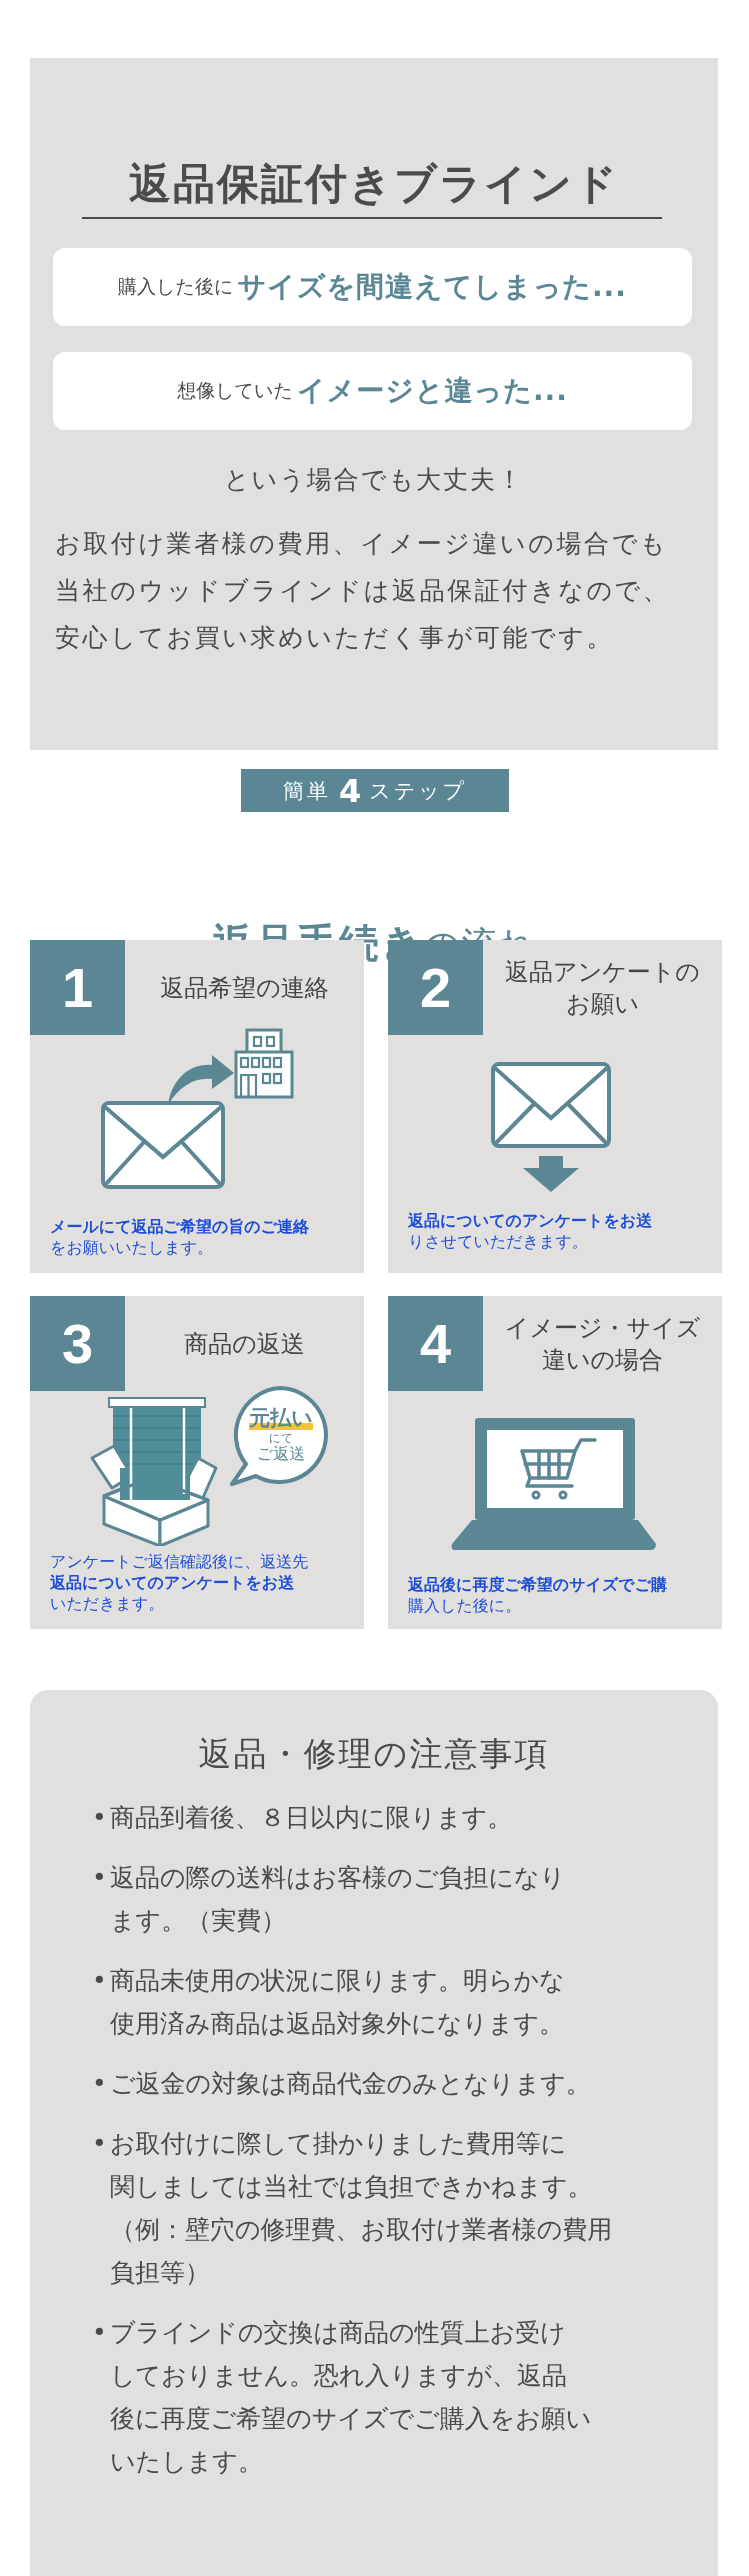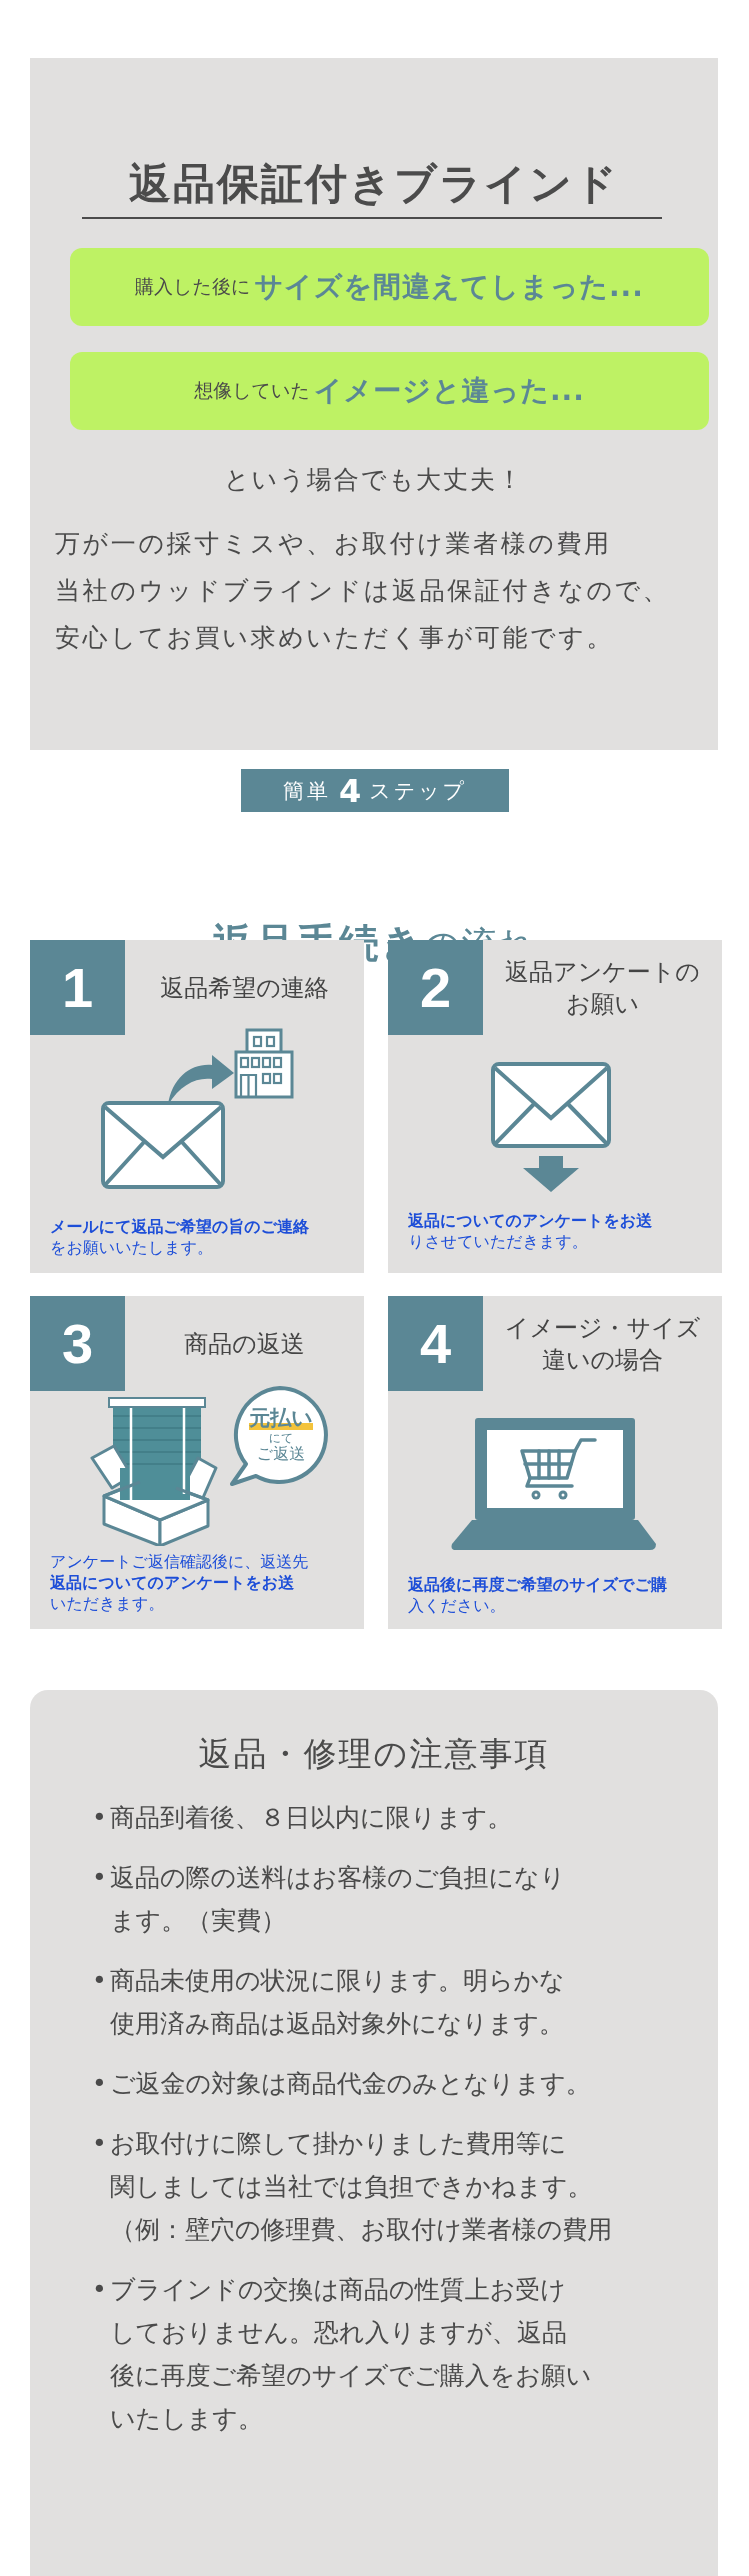--- a/index.html
+++ b/index.html
@@ -5,21 +5,21 @@
   html, body { margin:0; padding:0; }
   body { width:749px; height:2576px; background:#ffffff; position:relative; overflow:hidden;
          font-family:"DejaVu Sans", "Liberation Sans", sans-serif; color:#4a4a4a; }
   .abs { position:absolute; }
 
   
   .guarantee { left:30px; top:58px; width:688px; height:692px; background:#e1e0df; }
   .g-title { left:0; width:688px; top:100px; text-align:center; font-size:42px; font-weight:bold;
              color:#4b4b4b; letter-spacing:2px; line-height:52px; }
   .g-underline { left:52px; top:159px; width:580px; height:2px; background:#4b4b4b; }
-  .g-box { left:40px; width:639px; height:78px; background:#bef264; border-radius:12px;
+  .g-box { left:23px; width:639px; height:78px; background:#ffffff; border-radius:12px;
            display:flex; align-items:center; justify-content:center; white-space:nowrap; }
   .g-box .lead { font-size:19px; color:#4a4a4a; margin-right:4px; }
   .g-box .hl { font-size:28px; font-weight:bold; color:#5b8795; letter-spacing:1px; }
   .g-ok { left:0; width:688px; top:405px; text-align:center; font-size:25px; color:#4a4a4a; letter-spacing:2px; }
   .g-body { left:25px; width:649px; top:462px; font-size:25px; line-height:47px; color:#4a4a4a; letter-spacing:2.6px; }
   .g-body div { white-space:nowrap; }
 
   
   .steps-badge { left:241px; top:769px; width:268px; height:43px; background:#5b8795; color:#fff;
                  display:flex; align-items:center; justify-content:center; gap:8px; white-space:nowrap; }
@@ -56,21 +56,21 @@
     <span class="lead">購入した後に</span>
     <span class="hl">サイズを間違えてしまった...</span>
   </div>
   <div class="abs g-box" style="top:294px;">
     <span class="lead">想像していた</span>
     <span class="hl">イメージと違った...</span>
   </div>
 
   <div class="abs g-ok">という場合でも大丈夫！</div>
   <div class="abs g-body">
-    <div>万が一の採寸ミスや、お取付け業者様の費用</div>
+    <div>お取付け業者様の費用、イメージ違いの場合でも</div>
     <div>当社のウッドブラインドは返品保証付きなので、</div>
     <div>安心してお買い求めいただく事が可能です。</div>
   </div>
 </section>
 
 <div class="abs steps-badge">
   <span class="a">簡単</span>
   <span class="n">4</span>
   <span class="a">ステップ</span>
 </div>
@@ -195,21 +195,21 @@
       <path d="M80 62 L77 70 H122"></path>
       <path d="M89 35 V62 M99 35 V62 M109 35 V62 M75 48 H121"></path>
     </g>
     <circle cx="86" cy="79" r="4.5" fill="#5b8795"></circle>
       <circle cx="113" cy="79" r="4.5" fill="#5b8795"></circle>
     <circle cx="86" cy="79" r="1.5" fill="#ffffff"></circle>
       <circle cx="113" cy="79" r="1.5" fill="#ffffff"></circle>
   </svg>
   <div class="desc" style="top:278px;">
     <div style="font-weight:bold;">返品後に再度ご希望のサイズでご購</div>
-    <div>入ください。</div>
+    <div>購入した後に。</div>
   </div>
 </div>
 
 <section class="abs notes">
   <div class="abs notes-title">返品・修理の注意事項</div>
   <ul>
     <li>
         <span class="dot">•</span>
       <div>商品到着後、８日以内に限ります。</div>
       </li>
@@ -225,20 +225,21 @@
       </li>
     <li>
         <span class="dot">•</span>
       <div>ご返金の対象は商品代金のみとなります。</div>
       </li>
     <li>
         <span class="dot">•</span>
       <div>お取付けに際して掛かりました費用等に</div>
       <div>関しましては当社では負担できかねます。</div>
       <div>（例：壁穴の修理費、お取付け業者様の費用</div>
+      <div>負担等）</div>
       </li>
     <li>
         <span class="dot">•</span>
       <div>ブラインドの交換は商品の性質上お受け</div>
       <div>しておりません。恐れ入りますが、返品</div>
       <div>後に再度ご希望のサイズでご購入をお願い</div>
       <div>いたします。</div>
       </li>
   </ul>
 </section>

